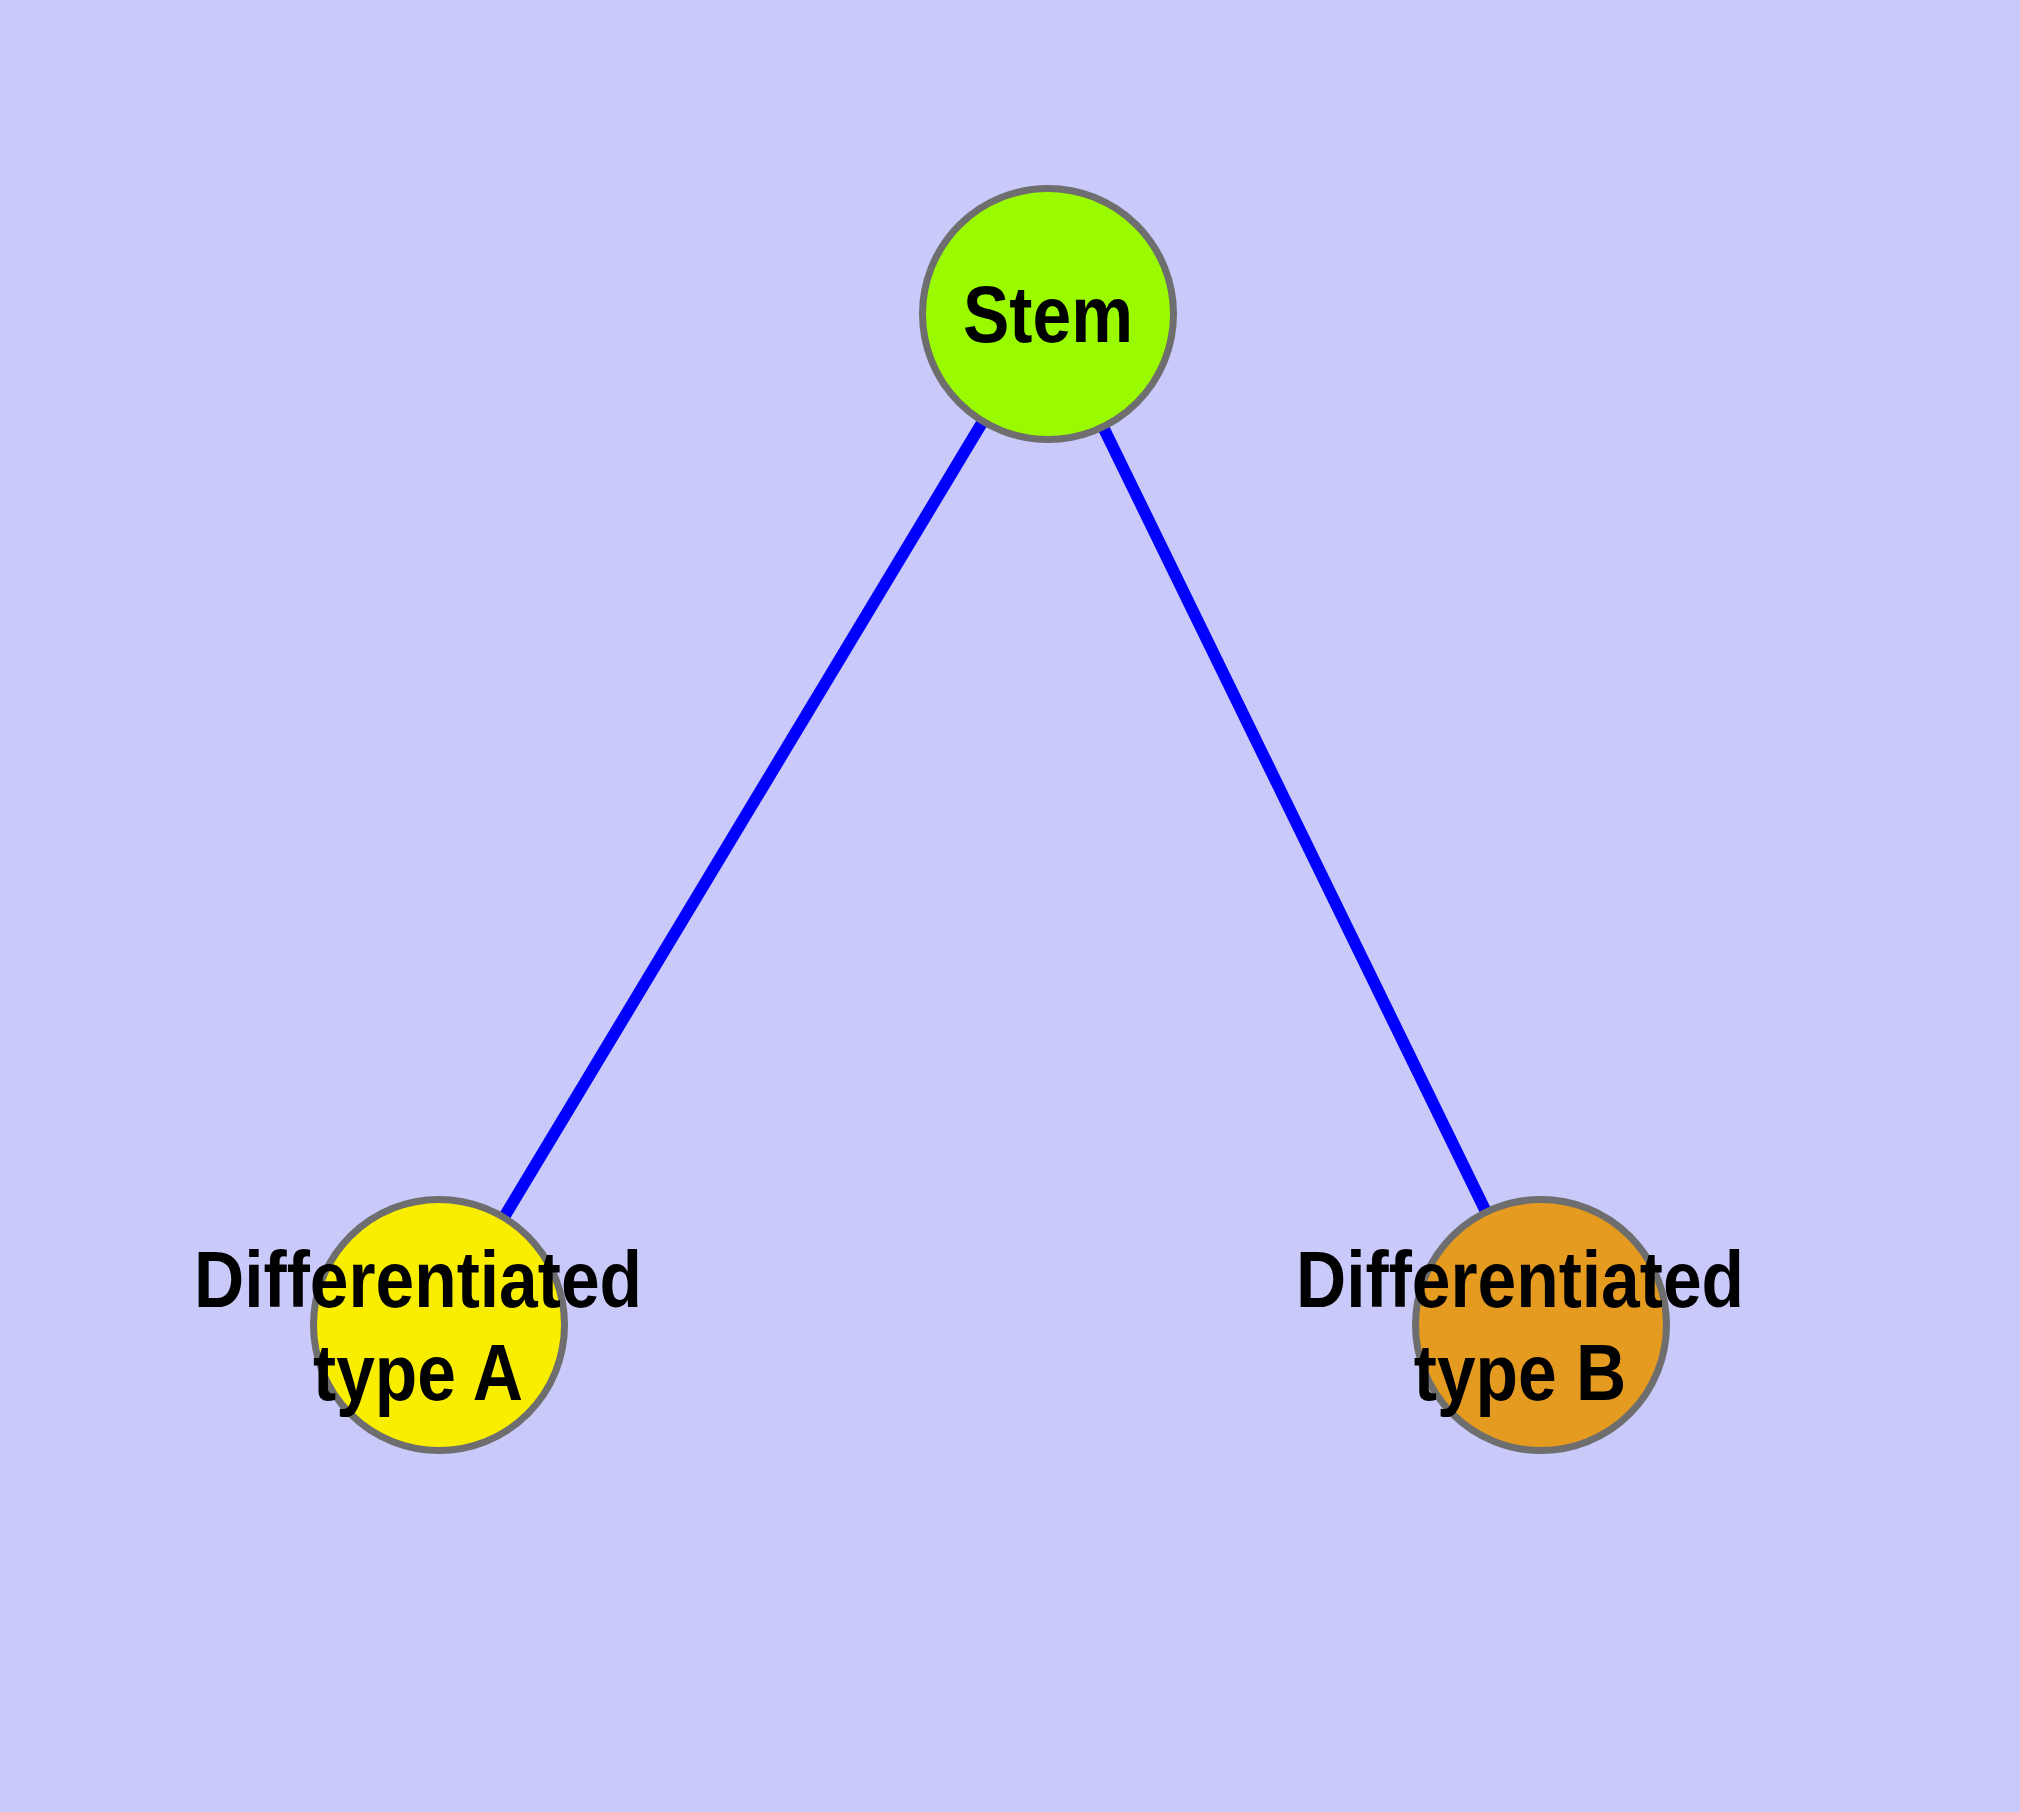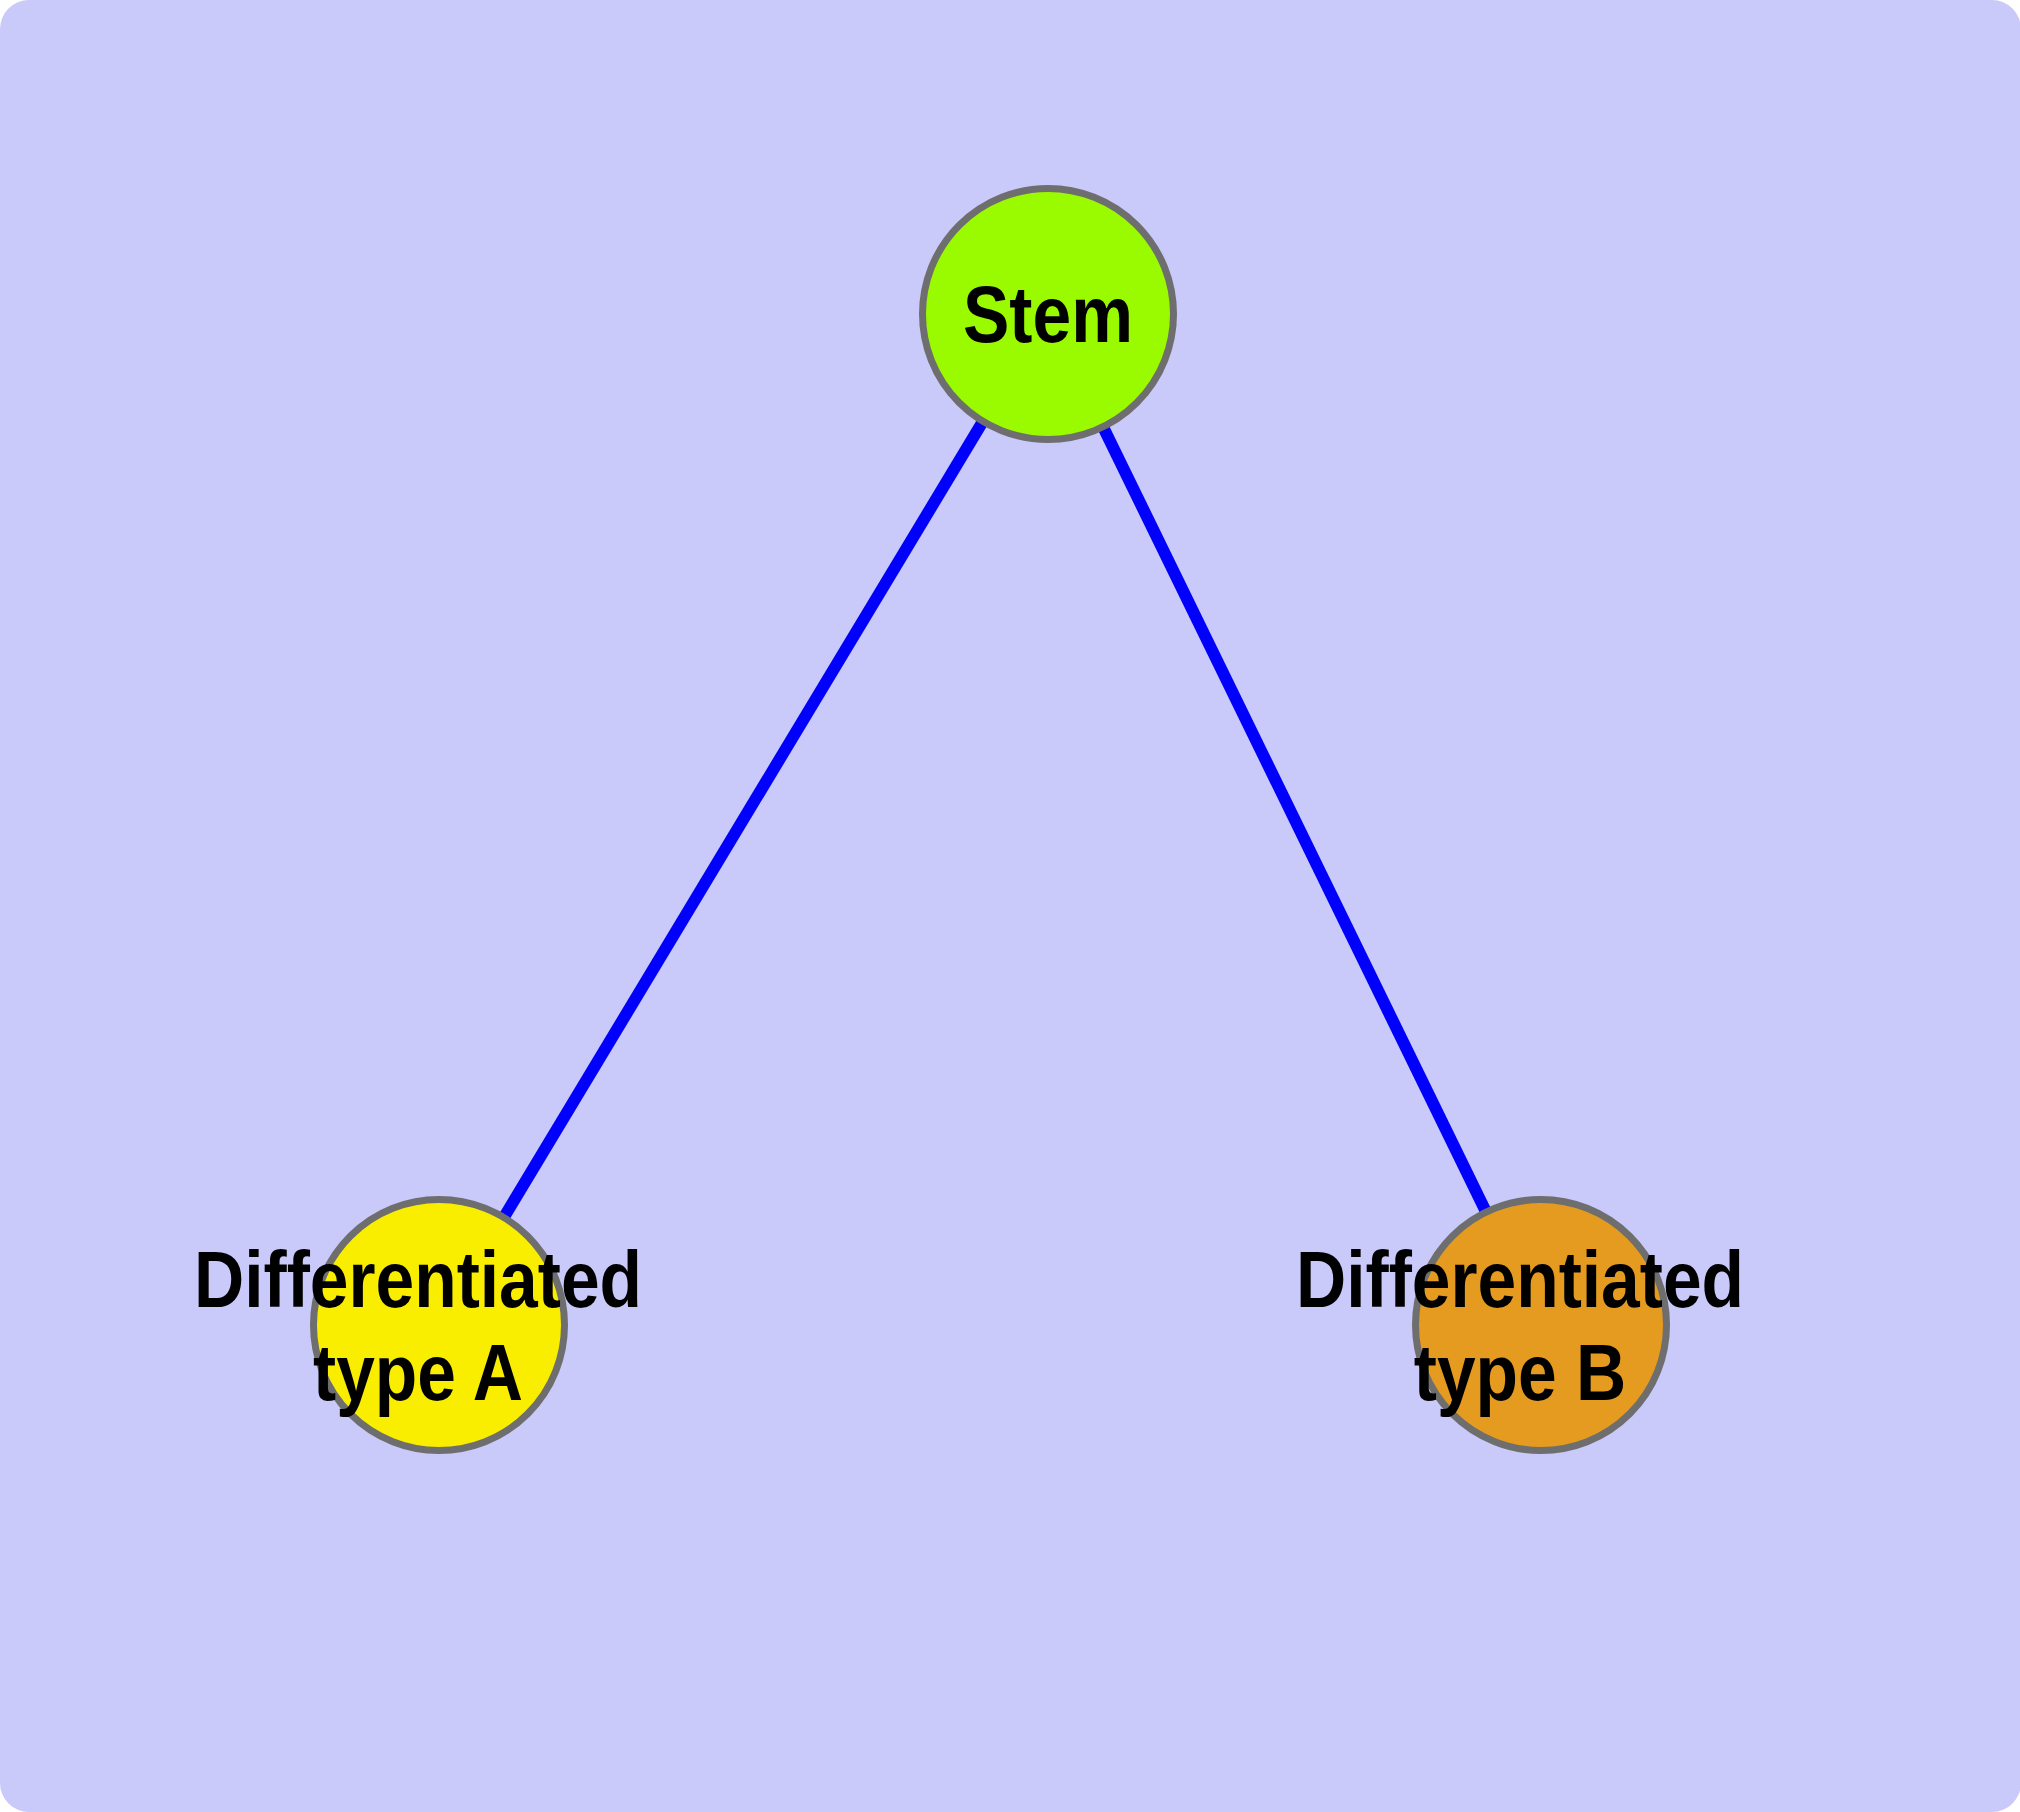--- a/index.html
+++ b/index.html
@@ -5,21 +5,20 @@
   html, body {
     margin: 0;
     padding: 0;
   }
   .canvas {
     position: relative;
     width: 2021px;
     height: 1812px;
     overflow: hidden;
     font-family: "Liberation Sans", sans-serif;
-    border-radius: 29px;
   }
   .edges-layer {
     position: absolute;
     left: 0;
     top: 0;
     width: 2021px;
     height: 1812px;
   }
   .edge {
     stroke-width: 14px;

